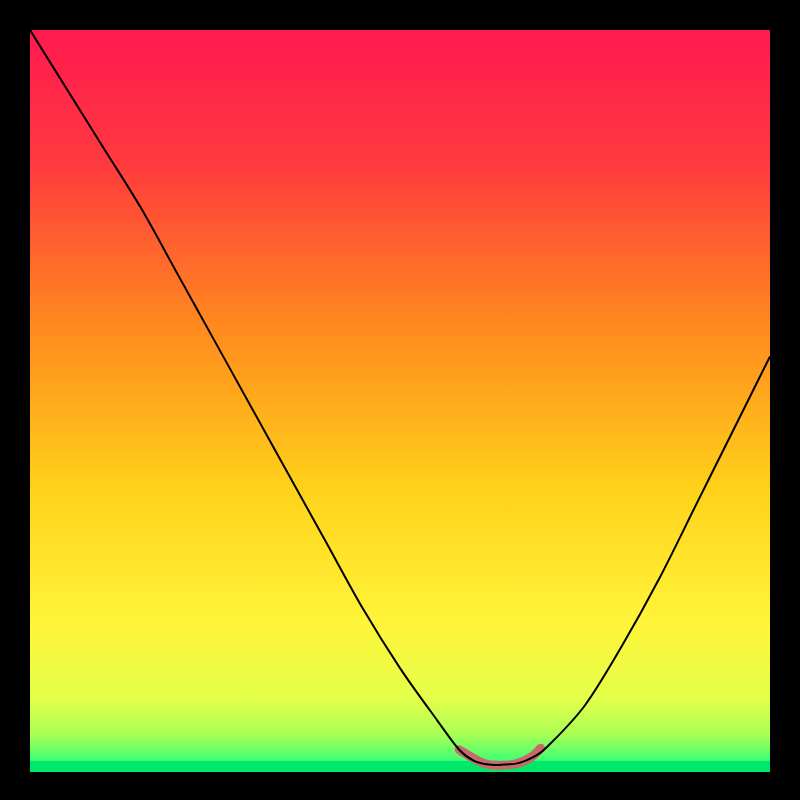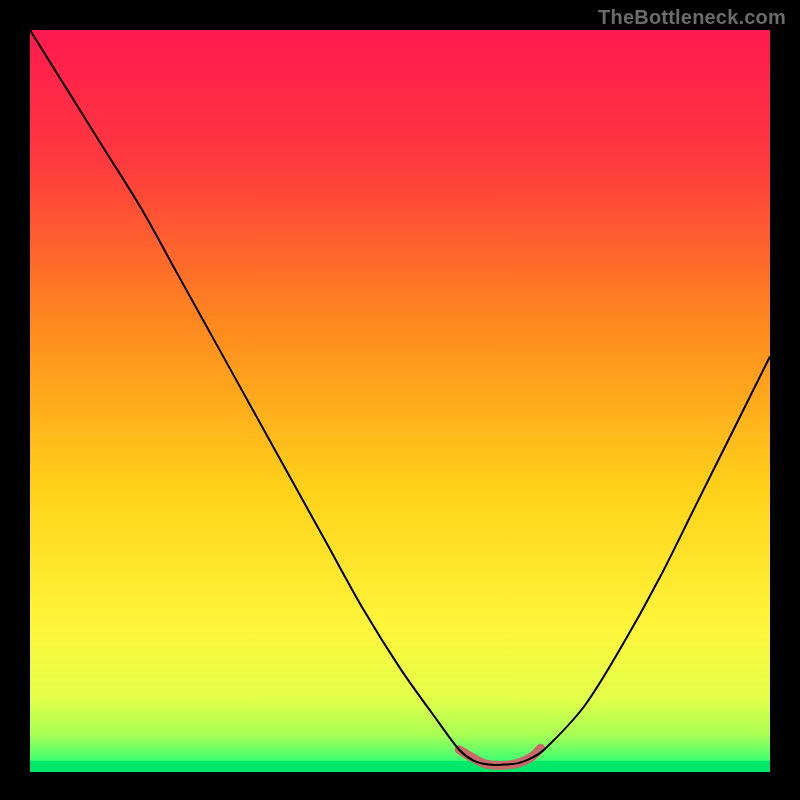--- a/index.html
+++ b/index.html
@@ -58,14 +58,13 @@
     <rect id="bg-rect" x="30" y="30" width="740" height="742" fill="url(#bg-grad)"></rect>
 
     <rect id="green-bar" x="30" y="760.87" width="740" height="11.129999999999999" fill="#00e86a"></rect>
 
     <g clip-path="url(#plot-clip)">
       <path id="band-path" fill="none" stroke-linecap="round" stroke-linejoin="round" d="M459.20 749.74 C 461.67 751.22, 470.30 756.54, 474.00 758.64 C 477.70 760.75, 478.93 761.36, 481.40 762.35 C 483.87 763.34, 486.33 764.09, 488.80 764.58 C 491.27 765.07, 493.73 765.20, 496.20 765.32 C 498.67 765.45, 501.13 765.45, 503.60 765.32 C 506.07 765.20, 508.53 764.95, 511.00 764.58 C 513.47 764.21, 515.93 763.84, 518.40 763.10 C 520.87 762.35, 523.33 761.36, 525.80 760.13 C 528.27 758.89, 530.73 757.65, 533.20 755.68 C 535.67 753.70, 539.37 749.49, 540.60 748.26" stroke="#c96a6a" stroke-width="9"></path>
       <path id="curve-path" fill="none" stroke-linejoin="round" d="M30.00 30.00 C 36.17 39.89, 54.67 69.57, 67.00 89.36 C 79.33 109.15, 91.67 128.93, 104.00 148.72 C 116.33 168.51, 128.67 187.06, 141.00 208.08 C 153.33 229.10, 165.67 252.60, 178.00 274.86 C 190.33 297.12, 202.67 319.38, 215.00 341.64 C 227.33 363.90, 239.67 386.16, 252.00 408.42 C 264.33 430.68, 276.67 452.94, 289.00 475.20 C 301.33 497.46, 313.67 519.72, 326.00 541.98 C 338.33 564.24, 350.67 587.74, 363.00 608.76 C 375.33 629.78, 387.67 649.57, 400.00 668.12 C 412.33 686.67, 427.13 706.46, 437.00 720.06 C 446.87 733.66, 453.03 742.94, 459.20 749.74 C 465.37 756.54, 469.07 758.40, 474.00 760.87 C 478.93 763.34, 483.87 763.96, 488.80 764.58 C 493.73 765.20, 498.67 764.83, 503.60 764.58 C 508.53 764.33, 513.47 764.33, 518.40 763.10 C 523.33 761.86, 528.27 760.00, 533.20 757.16 C 538.13 754.32, 539.37 754.69, 548.00 746.03 C 556.63 737.37, 572.67 721.91, 585.00 705.22 C 597.33 688.53, 609.67 666.88, 622.00 645.86 C 634.33 624.84, 646.67 602.58, 659.00 579.08 C 671.33 555.58, 683.67 529.61, 696.00 504.88 C 708.33 480.15, 720.67 455.41, 733.00 430.68 C 745.33 405.95, 763.83 368.85, 770.00 356.48" stroke="#000000" stroke-width="2"></path>
     </g>
   </svg>
 
-  <div class="watermark">TheBottleneck.com</div>
 </div>
 
 </body></html>

